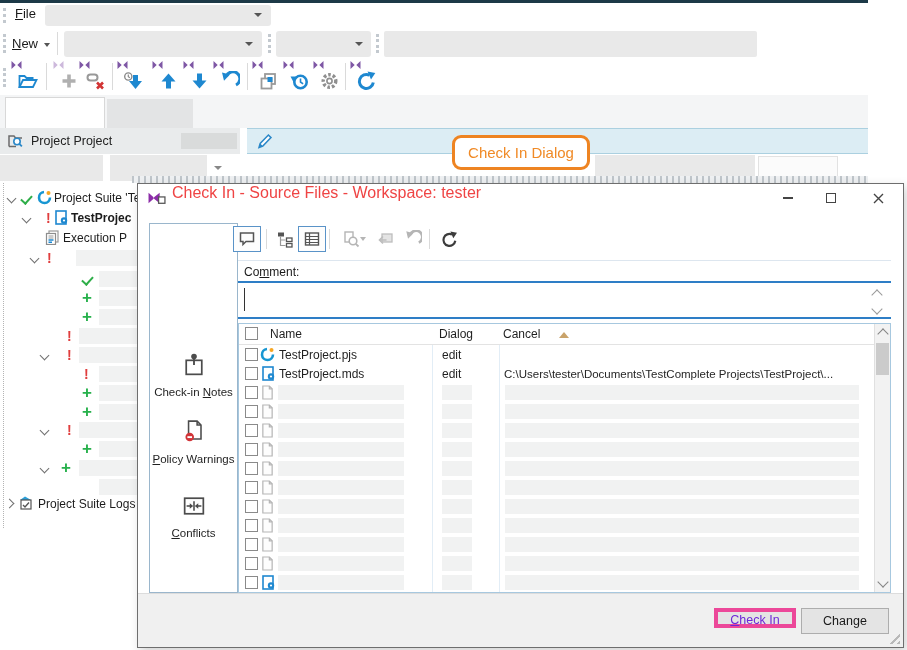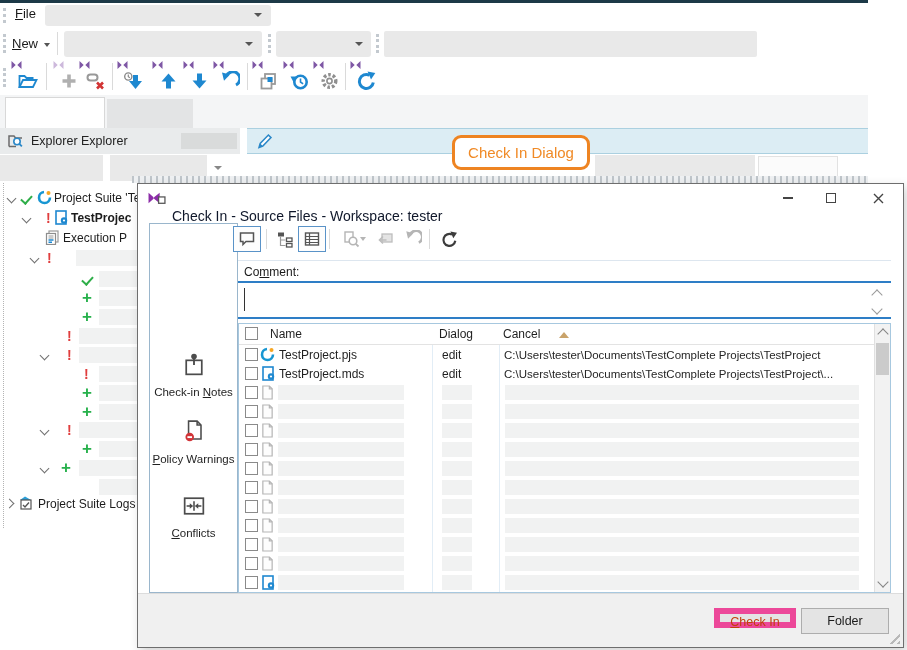--- a/index.html
+++ b/index.html
@@ -175,21 +175,21 @@
   <div class="a" style="left:5px;top:97px;width:100px;height:31px;background:#fff;border:1px solid #d8d8d8;border-bottom:none;box-sizing:border-box;"></div>
   <div class="a" style="left:107px;top:99px;width:86px;height:29px;background:#e3e4e5;"></div>
 
   <div class="a" style="left:0;top:128px;width:240px;height:26px;background:#e9ebec;">
     <svg class="a" style="left:7px;top:4px;" width="18" height="18" viewBox="0 0 18 18">
         <path d="M2 14.5V4h5l1.5 2H15" fill="none" stroke="#6b6b6b" stroke-width="1.5"></path>
         <path d="M2 14.5h7" stroke="#6b6b6b" stroke-width="1.5"></path>
         <circle cx="10" cy="9.5" r="3.2" fill="#fff" stroke="#2b88c8" stroke-width="1.6"></circle>
         <path d="M12.3 11.8l2.6 2.6" stroke="#2b88c8" stroke-width="1.8"></path>
       </svg>
-    <span class="a" style="left:31px;top:6px;font-size:12.5px;color:#222;">Explorer Explorer</span>
+    <span class="a" style="left:31px;top:6px;font-size:12.5px;color:#222;">Project Project</span>
     <div class="a" style="left:181px;top:5px;width:56px;height:16px;background:#d9dbdb;"></div>
   </div>
   <div class="a" style="left:247px;top:128px;width:621px;height:26px;background:#dcedf4;border-top:1px solid #abd0e0;border-bottom:1px solid #abd0e0;box-sizing:border-box;">
     <svg class="a" style="left:9px;top:3px;" width="18" height="18" viewBox="0 0 18 18">
         <path d="M3 15.5l1.2-4L12.4 3 15 5.6l-8.2 8.5z" fill="#fff" stroke="#2b88c8" stroke-width="1.5"></path>
         <path d="M3 15.5l1.2-4 2.6 2.6z" fill="#2b88c8"></path>
       </svg>
   </div>
 
   <div class="a" style="left:0;top:155px;width:103px;height:26px;background:#e9e9e9;"></div>
@@ -299,21 +299,21 @@
     </div>
   </div>
 
   <div class="dlg">
 
     <div class="a" style="left:0;top:0;width:765px;height:28px;background:#fff;">
       <svg class="a" style="left:10px;top:7px;" width="18" height="14" viewBox="0 0 17 13">
           <path d="M0.5 1.5l5.5 5-5.5 5zM11 1.5L4.8 6.5 11 11.5z" fill="#8c2da8"></path>
           <rect x="10" y="5.5" width="6" height="6" fill="#fff" stroke="#555" stroke-width="1.2"></rect>
         </svg>
-      <span class="a" style="left:34px;top:24px;font-size:14px;color:#0f172a;white-space:nowrap;">Check In - Source Files - Workspace: tester</span>
+      <span class="a" style="left:34px;top:0;font-size:16px;color:#ef4444;white-space:nowrap;">Check In - Source Files - Workspace: tester</span>
       <div class="a" style="left:636px;top:4px;width:28px;height:20px;display:flex;align-items:center;justify-content:center;">
           <div style="width:10px;height:1.5px;background:#444;"></div>
         </div>
       <div class="a" style="left:679px;top:4px;width:28px;height:20px;display:flex;align-items:center;justify-content:center;">
           <div style="width:10px;height:10px;border:1.4px solid #444;box-sizing:border-box;"></div>
         </div>
       <div class="a" style="left:726px;top:4px;width:28px;height:20px;display:flex;align-items:center;justify-content:center;">
           <svg width="11" height="11" viewBox="0 0 11 11">
             <path d="M1 1l9 9M10 1l-9 9" stroke="#444" stroke-width="1.4"></path>
           </svg>
@@ -421,21 +421,20 @@
       </div>
 
       <div class="erow" style="top:21px;">
         <span class="cbx" style="left:6px;top:3px;"></span>
         <svg class="a" style="left:21px;top:2px;" width="15" height="15" viewBox="0 0 15 15">
             <path d="M13 7.5A5.5 5.5 0 1 1 7 2" stroke="#1796d2" stroke-width="2.6" fill="none"></path>
             <circle cx="11.5" cy="3" r="2" fill="#f6a623"></circle>
           </svg>
         <span class="cell" style="left:40px;top:3px;">TestProject.pjs</span>
         <span class="cell" style="left:203px;top:3px;">edit</span>
-        <span class="cell path" style="left:265px;top:4px;">C:\Users\tester\Documents\TestComplete Projects\TestProject</span>
       </div>
 
       <div class="erow" style="top:40px;">
         <span class="cbx" style="left:6px;top:3px;"></span>
         <svg class="a" style="left:22px;top:2px;" width="14" height="15" viewBox="0 0 13 15">
             <rect x="1.5" y="1" width="10" height="13" fill="#fff" stroke="#1e88d0" stroke-width="1.6"></rect>
             <circle cx="9.5" cy="10.5" r="3.2" fill="#1e88d0"></circle>
             <circle cx="9.5" cy="10.5" r="1.1" fill="#fff"></circle>
           </svg>
         <span class="cell" style="left:40px;top:3px;">TestProject.mds</span>
@@ -560,19 +559,19 @@
             <span class="sbchv" style="transform:rotate(-135deg);margin-top:3px;"></span>
           </div>
         <div class="a" style="left:1px;top:19px;width:13px;height:32px;background:#cbcbcb;"></div>
         <div class="a" style="left:0;bottom:0;width:16px;height:17px;display:flex;align-items:center;justify-content:center;">
             <span class="sbchv" style="transform:rotate(45deg);margin-bottom:3px;"></span>
           </div>
       </div>
     </div>
 
     <div class="a" style="left:0;top:409px;width:765px;height:54px;background:#f0f0f0;border-top:1px solid #dcdcdc;box-sizing:border-box;">
-      <button class="a" style="left:576px;top:14px;width:82px;height:20px;background:#e4e4e4;border:6px solid #ec4899;font-size:12.5px;color:#c2410c;"><u>C</u>heck In</button>
-      <button class="a" style="left:663px;top:14px;width:88px;height:26px;background:#e4e4e4;border:1px solid #adadad;font-size:12.5px;color:#1a1a1a;">Folder</button>
+      <button class="a" style="left:576px;top:14px;width:82px;height:20px;background:#e4e4e4;border:4px solid #ec4899;font-size:12.5px;color:#6d28d9;"><u>C</u>heck In</button>
+      <button class="a" style="left:663px;top:14px;width:88px;height:26px;background:#e4e4e4;border:1px solid #adadad;font-size:12.5px;color:#1a1a1a;">Change</button>
       <div class="a" style="right:3px;bottom:3px;width:11px;height:11px;background:repeating-linear-gradient(135deg,transparent 0 3px,#b9b9b9 3px 5px);clip-path:polygon(100% 0,100% 100%,0 100%);"></div>
     </div>
   </div>
 
 </div>
 
 </body></html>

